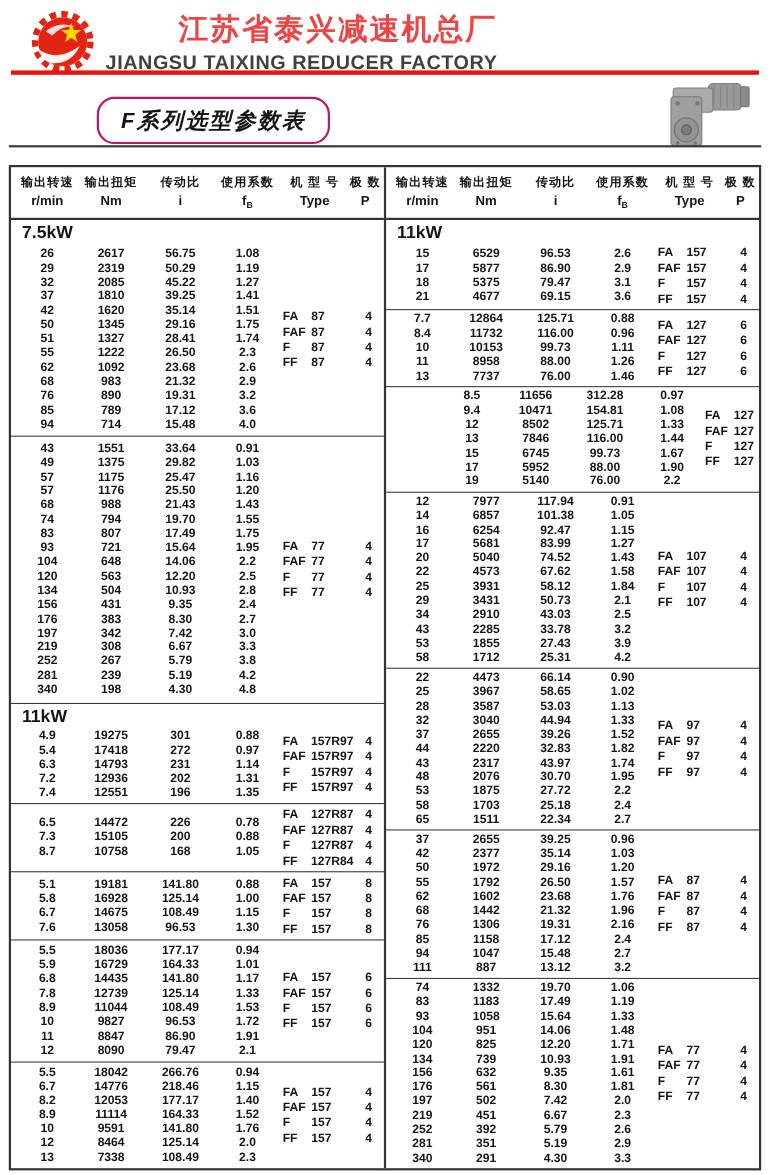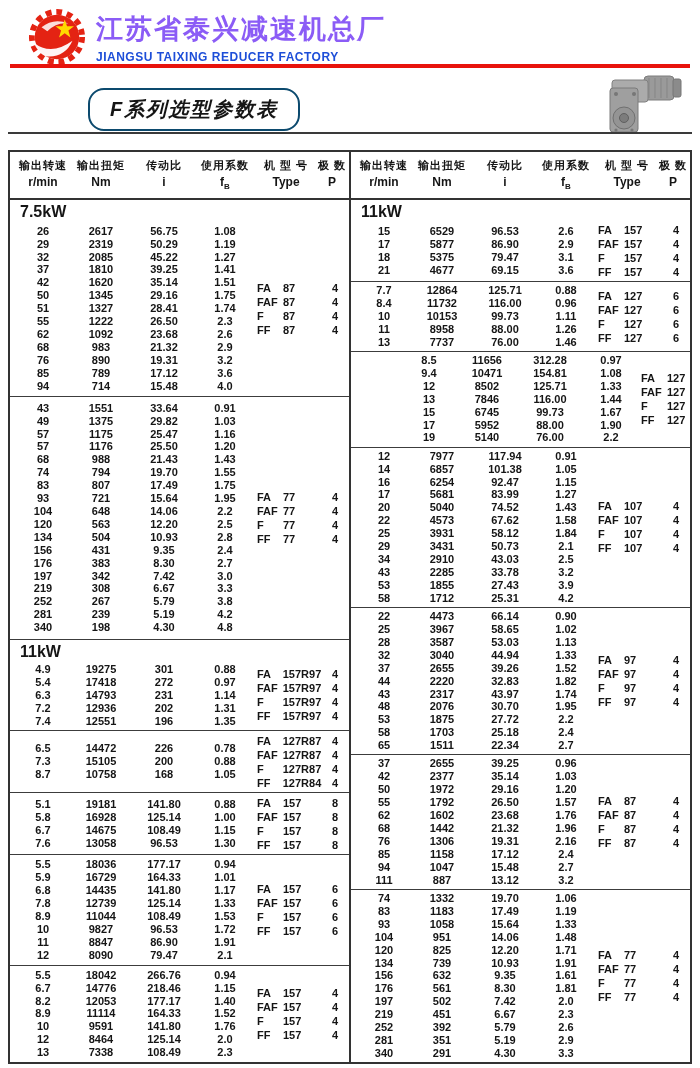--- a/index.html
+++ b/index.html
@@ -2,24 +2,24 @@
 <html><head>
 <meta charset="utf-8">
 <style>
   html,body{margin:0;padding:0;background:#fff;}
   .page{position:relative;width:700px;height:1068px;background:#fff;overflow:hidden;
         font-family:"Liberation Sans","DejaVu Sans",sans-serif;color:#151515;}
   
   .brand{position:absolute;left:28px;top:8px;display:flex;align-items:center;}
   .logo{width:58px;height:58px;flex:0 0 58px;}
   .brand-text{margin-left:10px;}
-  .company-cn{font-size:27px;font-weight:700;letter-spacing:2px;color:#8b5cf6;text-align:right;}
-  .company-en{font-size:12px;font-weight:700;color:#1d4ed8;letter-spacing:.5px;margin-top:3px;}
+  .company-cn{font-size:27px;font-weight:700;letter-spacing:2px;color:#ef4444;text-align:right;}
+  .company-en{font-size:18px;font-weight:700;color:#404040;letter-spacing:.5px;margin-top:3px;}
   .red-line{position:absolute;left:10px;right:10px;top:64px;height:4px;background:#e8130c;}
-  .title-box{position:absolute;left:88px;top:88px;border:2px solid #0c4a6e;border-radius:16px;
+  .title-box{position:absolute;left:88px;top:88px;border:2px solid #be185d;border-radius:16px;
              padding:6px 20px;font-size:20px;font-weight:700;font-style:italic;letter-spacing:2px;}
   .gearbox{position:absolute;right:14px;top:70px;width:92px;height:66px;}
   .dark-line{position:absolute;left:8px;right:8px;top:132px;height:2px;background:#3a3a3a;}
   
   .param-table{position:absolute;left:8px;right:8px;top:150px;height:910px;border:2px solid #333;
                display:flex;overflow:hidden;background:#fff;}
   .half{flex:1;display:flex;flex-direction:column;min-width:0;}
   .half+.half{border-left:2px solid #333;}
   .col-headers{display:grid;grid-template-columns:52px 64px 62px 60px 62px 30px;
                padding-left:7px;border-bottom:2px solid #333;height:46px;align-content:center;flex:0 0 auto;}

